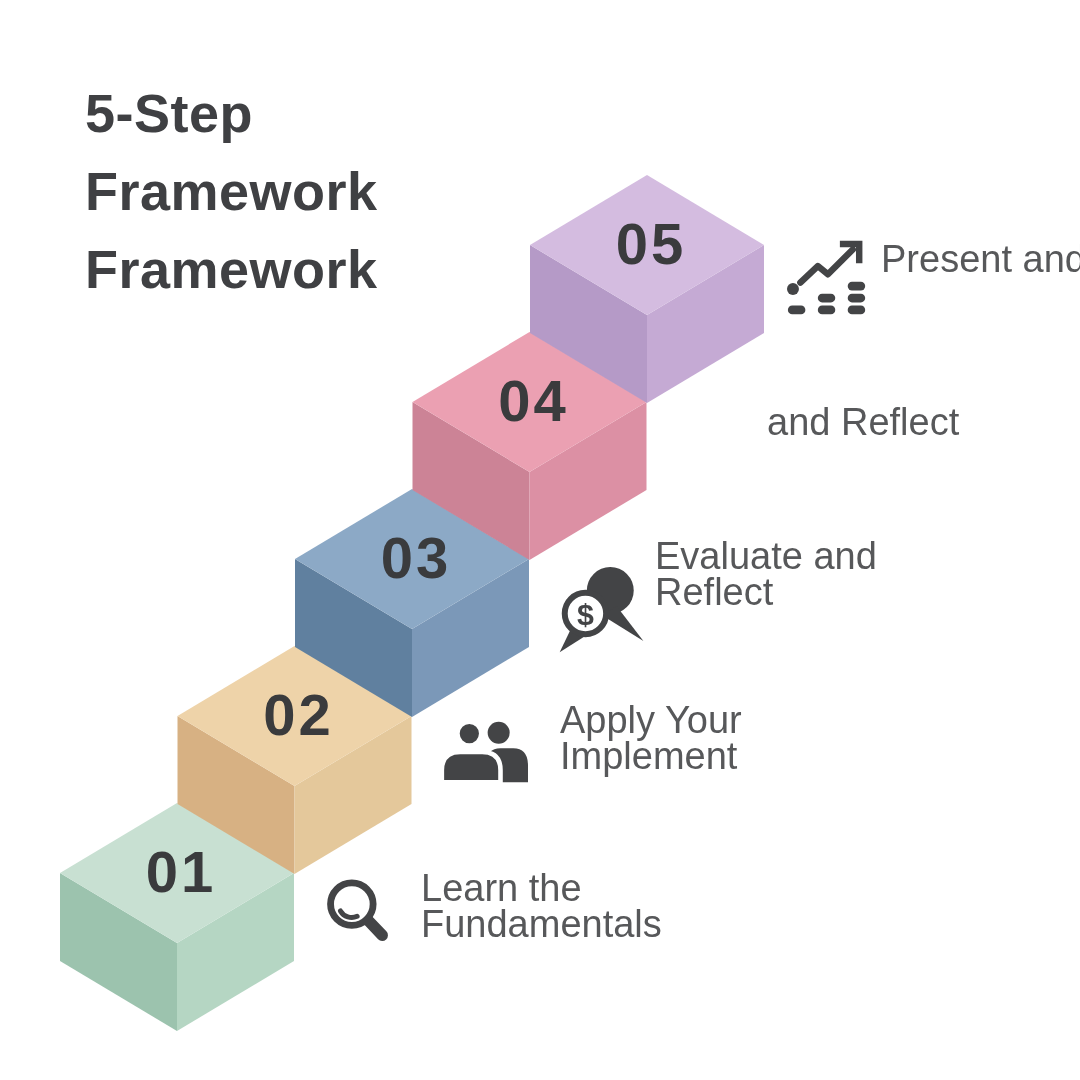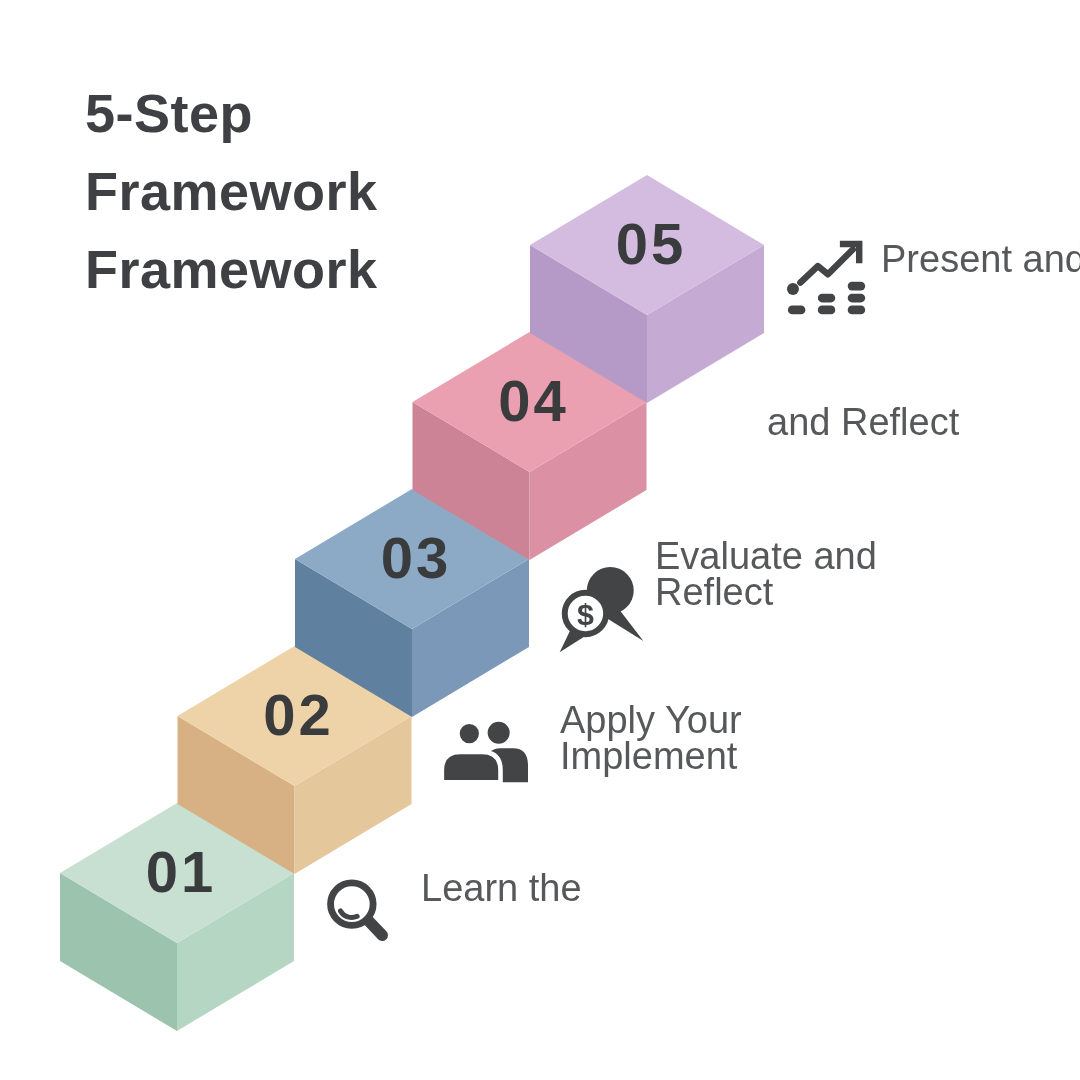--- a/index.html
+++ b/index.html
@@ -118,20 +118,21 @@
     </g>
   </svg>
 
   <svg class="icon" style="left:326px; top:876px;" width="76" height="76" viewBox="0 0 100 100">
     <circle class="stroke" cx="34" cy="37" r="28" stroke-width="9"></circle>
     <path class="stroke" d="M19 46 A17 17 0 0 0 41 53" stroke-width="6.5" stroke-linecap="round"></path>
     <line class="stroke" x1="56" y1="59" x2="74" y2="78" stroke-width="15" stroke-linecap="round"></line>
   </svg>
   <div class="label" style="left:421px; top:870px;">
     <div>Learn the</div>
+    <div>Fundamentals</div>
   </div>
 
   <svg class="icon" style="left:438px; top:718px;" width="92" height="66" viewBox="0 0 100 72">
     <circle class="fill" cx="66" cy="16" r="12"></circle>
     <path class="fill" d="M52 70 L52 52 Q52 33 68 33 L82 33 Q98 33 98 52 L98 70 Z"></path>
     <path class="fill" d="M4 70 L4 57 Q4 37 24 37 L48 37 Q68 37 68 57 L68 70 Z" stroke="#ffffff" stroke-width="5"></path>
     <circle class="fill" cx="34" cy="17" r="12.5" stroke="#ffffff" stroke-width="4"></circle>
   </svg>
   <div class="label" style="left:544px; top:702px;margin-left:16px;">
     <div>Apply Your</div>

